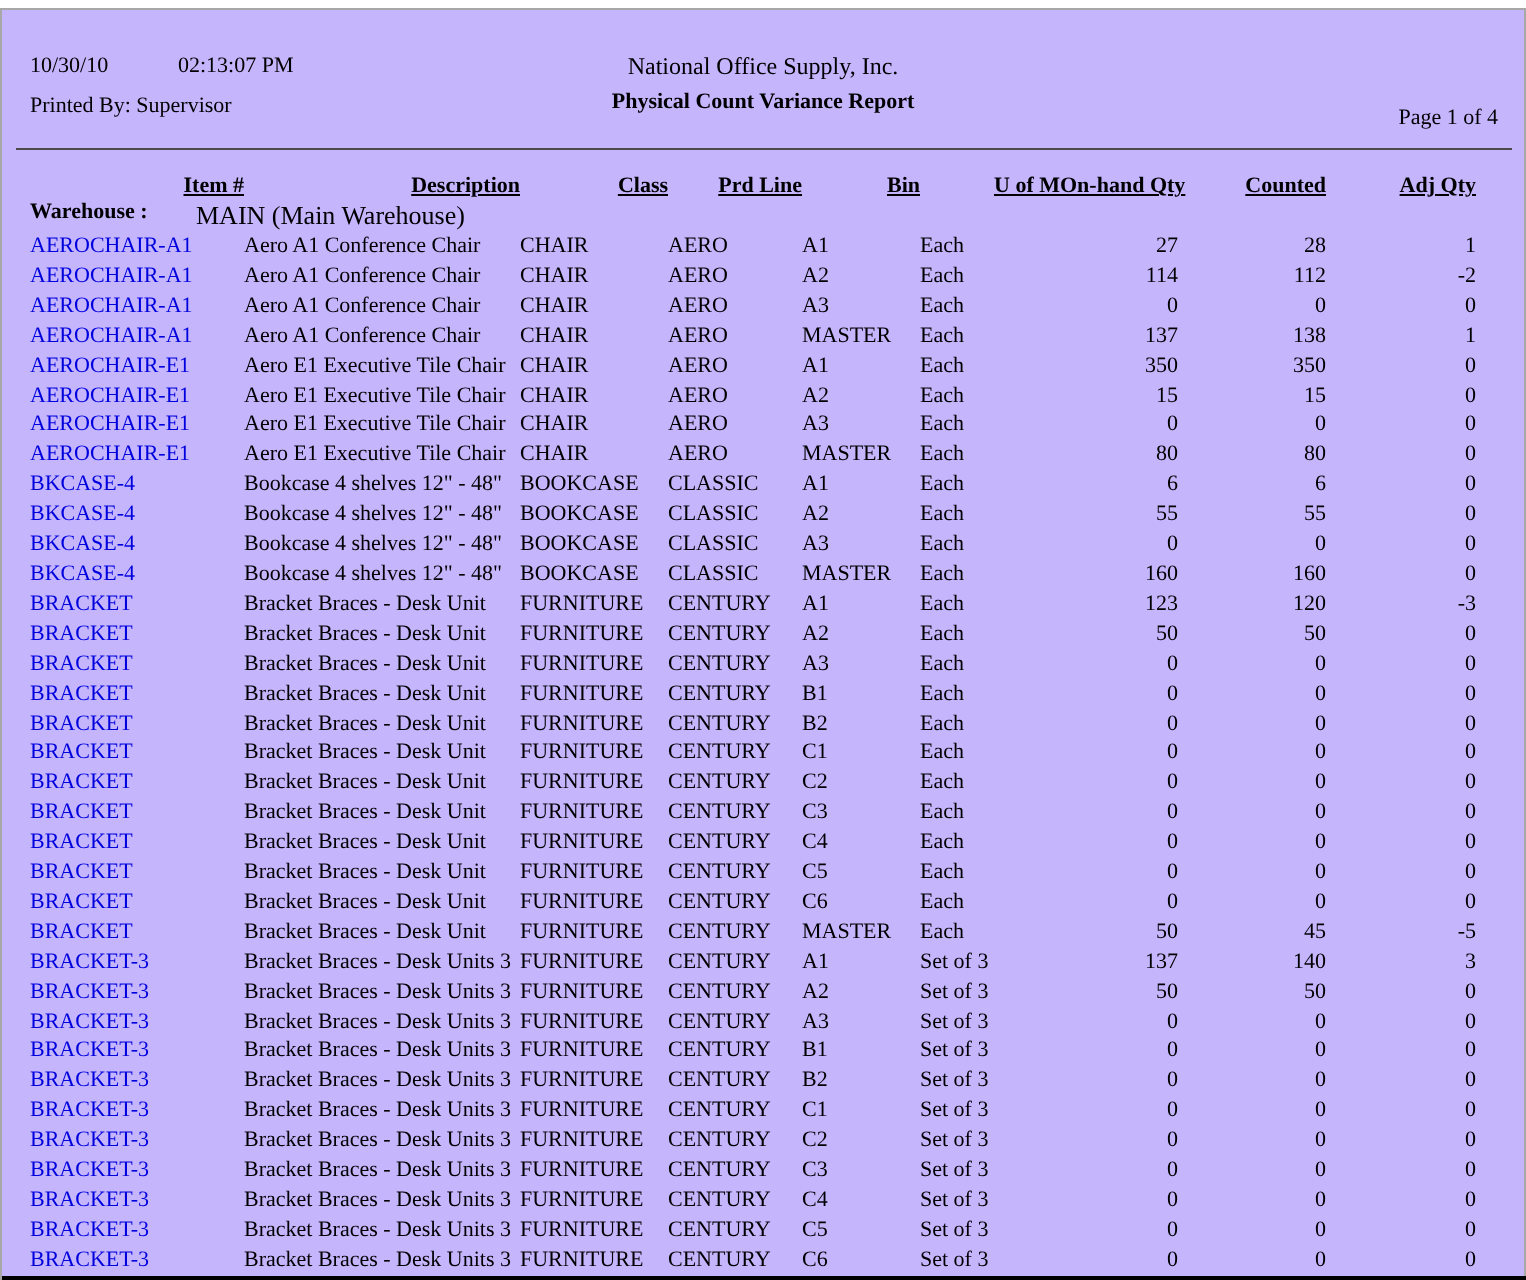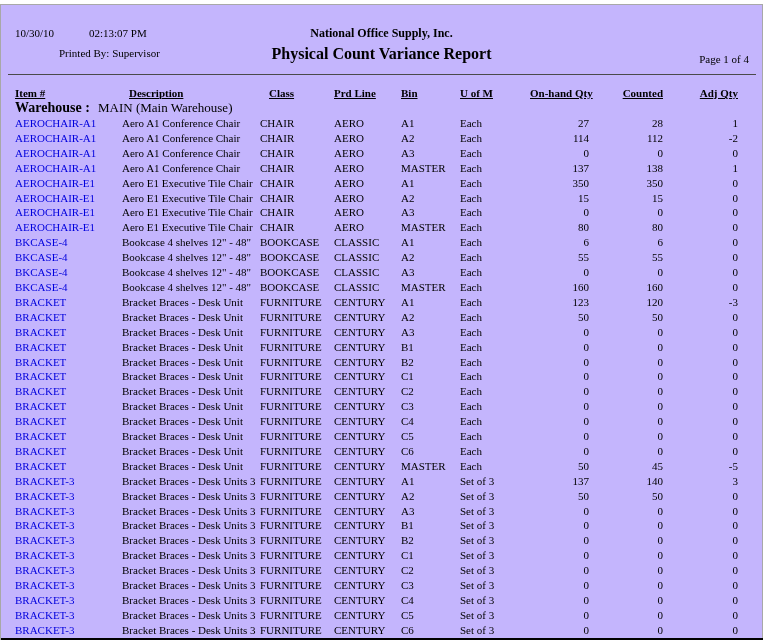--- a/index.html
+++ b/index.html
@@ -7,39 +7,39 @@
   html, body { background: #ffffff; }
   body { width: 763px; height: 640px; position: relative; overflow: hidden;
          font-family: "Liberation Serif", "DejaVu Serif", serif; color: #000; }
   .page { position: absolute; left: 0; top: 4px; width: 763px; height: 640px;
           background: #c4b5fd; border: 1px solid #a8a8a8; }
 
   
   .hdr-text { position: absolute; font-size: 11px; white-space: nowrap; }
   .hdr-date     { left: 14px; top: 22px; }
   .hdr-time     { left: 88px; top: 22px; }
-  .hdr-company  { left: 0; right: 0; top: 21px; text-align: center; font-weight: bold; font-size: 12px; }
+  .hdr-company  { left: 0; right: 0; top: 21px; text-align: center; font-weight: normal; font-size: 12px; }
   .hdr-page     { right: 13px; top: 22px; margin-top: 26px; }
-  .hdr-printed  { left: 14px; top: 42px; margin-left: 44px; }
-  .hdr-title    { left: 0; right: 0; top: 40px; text-align: center; font-weight: bold; font-size: 16px; }
+  .hdr-printed  { left: 14px; top: 42px; }
+  .hdr-title    { left: 0; right: 0; top: 40px; text-align: center; font-weight: bold; font-size: 11px; }
   .hdr-rule     { position: absolute; left: 7px; right: 6px; top: 69px; height: 1px; background: #4a4a4a; }
 
   
   .grid { display: grid; padding-left: 14px;
           grid-template-columns: 107px 138px 74px 67px 59px 70px 59px 74px 75px; }
   .c { font-size: 11px; line-height: 14.92px; white-space: nowrap; overflow: visible; }
   .c6, .c7, .c8 { text-align: right; }
 
   .col-headers { position: absolute; left: 0; top: 82px; width: 763px; height: 14px; }
-  .col-headers .c { font-weight: bold; text-decoration: underline; line-height: 13px; }
+  .col-headers .c { font-weight: bold; text-decoration: underline; line-height: 13px; text-align: right; }
   .col-headers .c1 { padding-left: 7px; }
   .col-headers .c2 { padding-left: 9px; }
 
   .warehouse-row { position: absolute; left: 0, top: 96px; top: 95px; width: 763px; height: 15px; }
-  .warehouse-label { position: absolute; left: 14px; top: 0; font-size: 14px; font-weight: bold; }
+  .warehouse-label { position: absolute; left: 14px; top: 0; font-size: 11px; font-weight: bold; }
   .warehouse-value { position: absolute; left: 97px; top: 0; font-size: 13px; }
 
   .table-body { position: absolute; left: 0; top: 111px; width: 763px; }
   .row { height: 14.92px; }
   .row .c0 { color: var(--link-color); cursor: pointer; }
 
   .bottom-rule { position: absolute; left: 0; top: 633px; width: 763px; height: 2px; background: #000; }
 </style>
 </head>
 <body>

